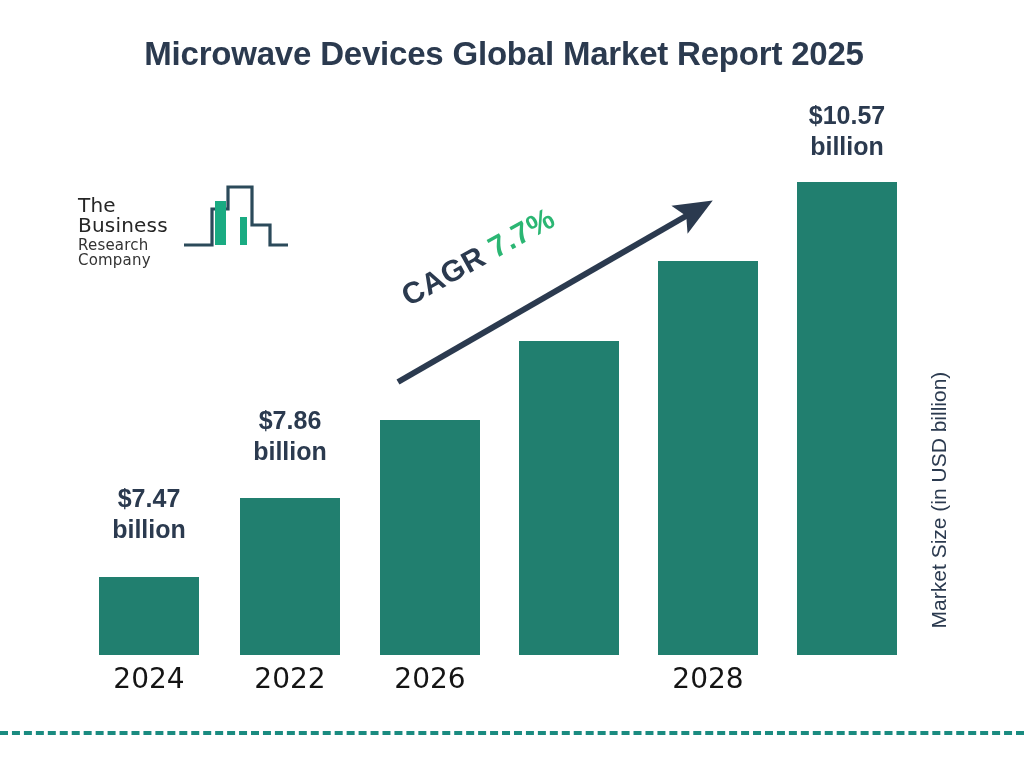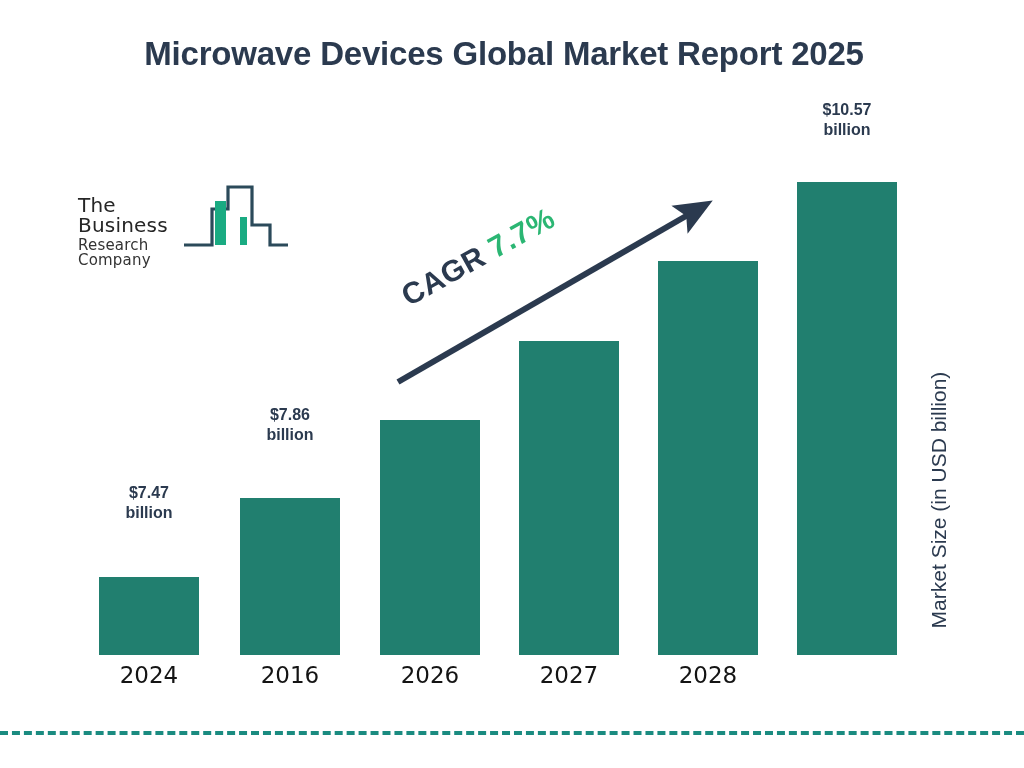--- a/index.html
+++ b/index.html
@@ -62,32 +62,32 @@
     left: 0; top: 0;
     width: 1024px; height: 768px;
   }
   .bar {
     position: absolute;
     background: #217f6f;
   }
   .bar-value {
     position: absolute;
     text-align: center;
-    font-size: 16px;
+    font-size: 25px;
     font-weight: bold;
     color: #2b3a4f;
     line-height: 1.25;
     width: 150px;
   }
   .xtick {
     position: absolute;
     text-align: center;
     width: 140px;
     font-family: "DejaVu Sans", sans-serif;
-    font-size: 23px;
+    font-size: 28px;
     color: #141414;
   }
 
   
   #cagr-arrow { position: absolute; left: 0; top: 0; }
   #cagr-label {
     position: absolute;
     left: 404px; top: 281px;
     transform: rotate(-29deg);
     transform-origin: left center;
@@ -166,23 +166,22 @@
       <div>$7.86</div>
       <div>billion</div>
     </div>
 
     <div class="bar-value" style="left:772px; top:100px;">
       <div>$10.57</div>
       <div>billion</div>
     </div>
 
     <div class="xtick" style="left:79px;  top:662px;">2024</div>
-    <div class="xtick" style="left:220px; top:662px;">2016</div>
+    <div class="xtick" style="left:220px; top:662px;">2022</div>
     <div class="xtick" style="left:360px; top:662px;">2026</div>
-    <div class="xtick" style="left:499px; top:662px;">2027</div>
     <div class="xtick" style="left:638px; top:662px;">2028</div>
 
     <svg id="cagr-arrow" width="1024" height="768" viewBox="0 0 1024 768">
       <defs>
         <marker id="ah" markerWidth="9" markerHeight="9" refX="2.6" refY="3.1" orient="auto" markerUnits="strokeWidth">
           <path d="M0,0.4 L6.4,3.1 L0,5.8 L1.3,3.1 Z" fill="#2b3a4f"></path>
         </marker>
       </defs>
       <line x1="398" y1="382" x2="693" y2="212" stroke="#2b3a4f" stroke-width="6" stroke-linecap="butt" marker-end="url(#ah)"></line>
     </svg>

